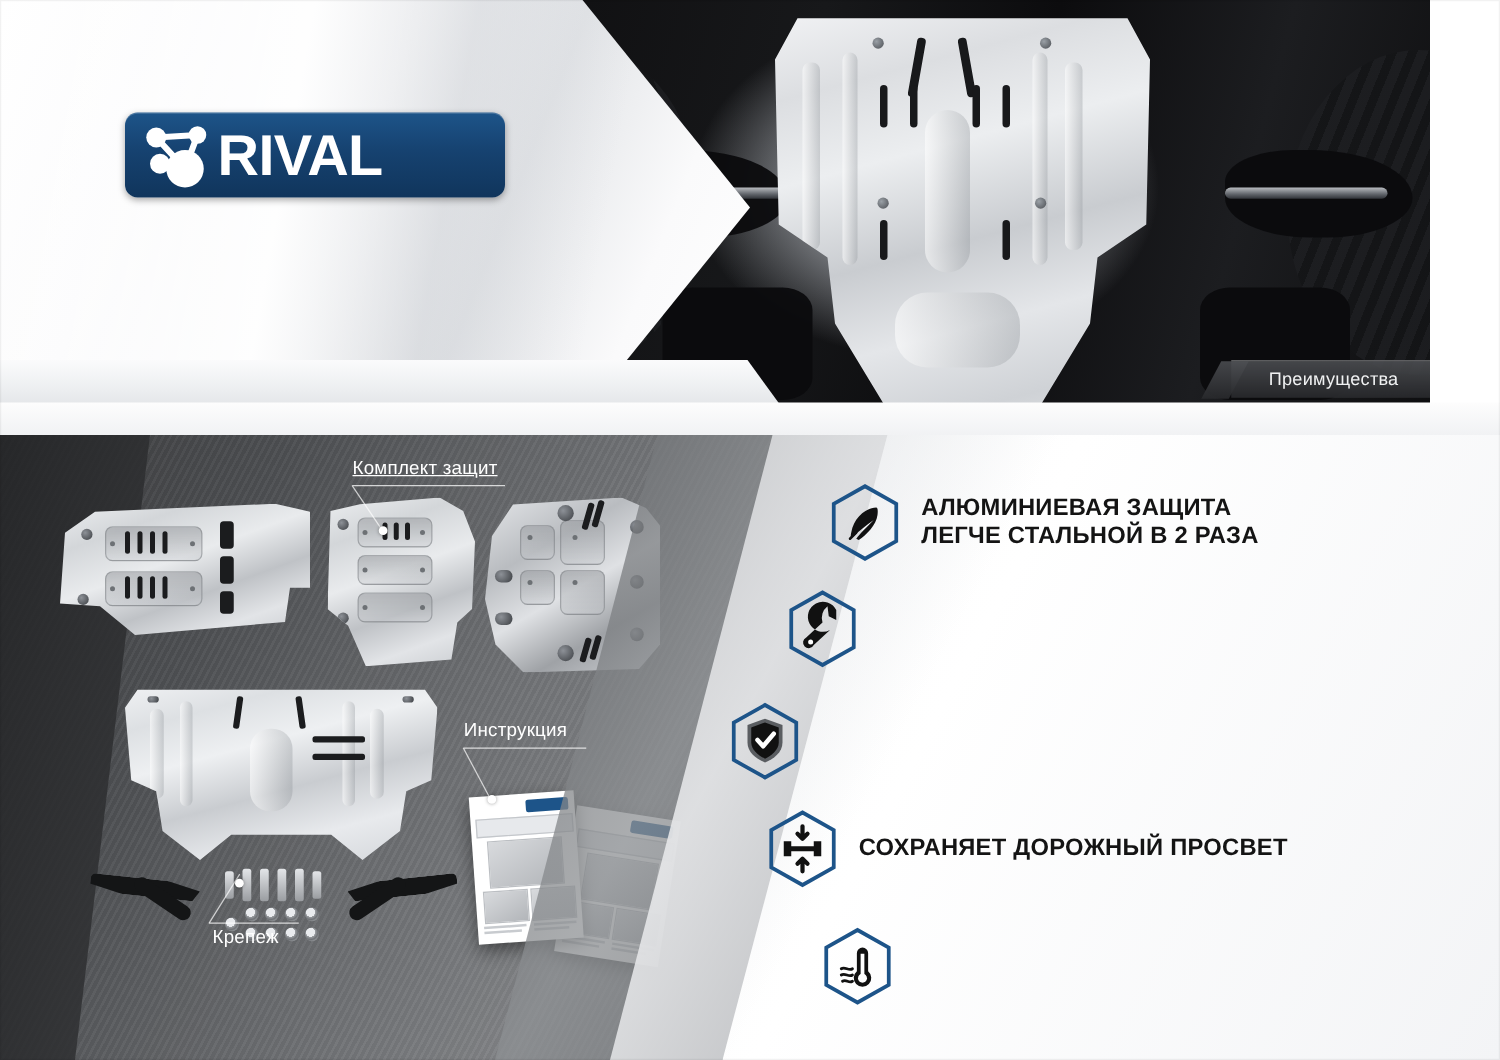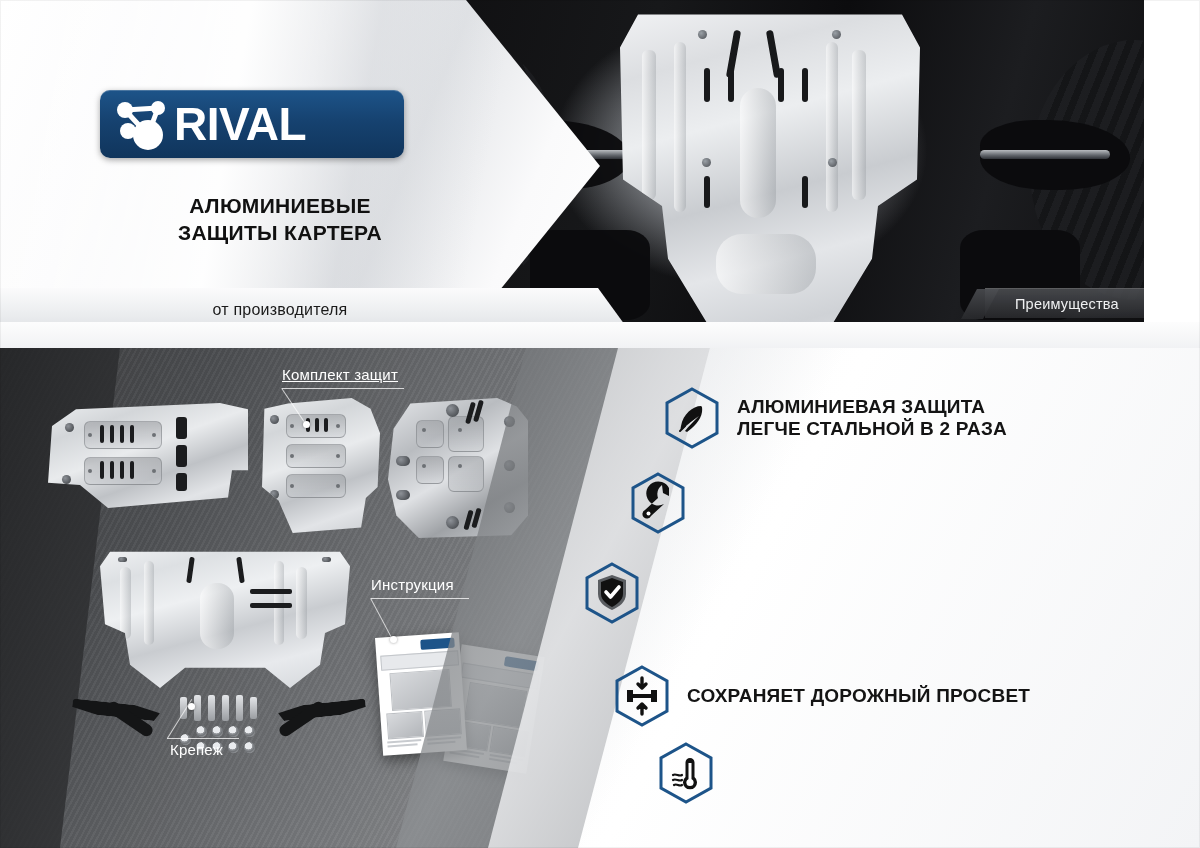--- a/index.html
+++ b/index.html
@@ -268,27 +268,22 @@
           <circle cx="50" cy="14" r="7" fill="#ffffff"></circle>
           <circle cx="40" cy="41" r="15" fill="#ffffff"></circle>
           <circle cx="20" cy="37" r="8" fill="#ffffff"></circle>
           <path d="M17 16 L50 14 L40 41 Z" fill="none" stroke="#ffffff" stroke-width="5" stroke-linejoin="round"></path>
           <path d="M20 37 L40 41" stroke="#ffffff" stroke-width="5" stroke-linecap="round"></path>
         </svg>
       </div>
       <div class="logo-text">RIVAL</div>
     </div>
 
-    <div class="head-title">
-      <div>АЛЮМИНИЕВЫЕ</div>
-      <div>ЗАЩИТЫ КАРТЕРА</div>
-    </div>
 
     <div class="subbar"></div>
-    <div class="subbar-text">от производителя</div>
 
     <div class="adv-tab">
       <span>Преимущества</span>
     </div>
   </div>
 
   <div class="band-strip"></div>
 
   <div class="lower">
     <div class="lower-grain"></div>
@@ -471,21 +466,21 @@
         <div class="hexwrap">
           <svg viewBox="0 0 58 64" width="58" height="64" aria-hidden="true">
             <polygon points="29,3 54,17 54,47 29,61 4,47 4,17" fill="none" stroke="#1d5489" stroke-width="3"></polygon>
             <path d="M29 14 L43 19 V33 C43 41 36 46 29 49 C22 46 15 41 15 33 V19 Z" fill="#5a5d61"></path>
             <path d="M29 17 L40 21 V33 C40 39 34 43.5 29 46 C24 43.5 18 39 18 33 V21 Z" fill="#111"></path>
             <path d="M23 31 L27.5 36 L36 26" fill="none" stroke="#fff" stroke-width="3.6" stroke-linecap="round" stroke-linejoin="round"></path>
           </svg>
         </div>
       </div>
 
-      <div class="benefit" style="left:-2px;top:298px;">
+      <div class="benefit" style="left:-2px;top:281px;">
         <div class="hexwrap">
           <svg viewBox="0 0 58 64" width="58" height="64" aria-hidden="true">
             <polygon points="29,3 54,17 54,47 29,61 4,47 4,17" fill="none" stroke="#1d5489" stroke-width="3"></polygon>
             <rect x="14" y="26" width="6" height="12" fill="#111"></rect>
             <rect x="38" y="26" width="6" height="12" fill="#111"></rect>
             <rect x="18" y="30" width="22" height="4" fill="#111"></rect>
             <path d="M29 14 L29 24 M29 24 L25 20 M29 24 L33 20" stroke="#111" stroke-width="3.4" fill="none" stroke-linecap="round"></path>
             <path d="M29 50 L29 40 M29 40 L25 44 M29 40 L33 44" stroke="#111" stroke-width="3.4" fill="none" stroke-linecap="round"></path>
           </svg>
         </div>

